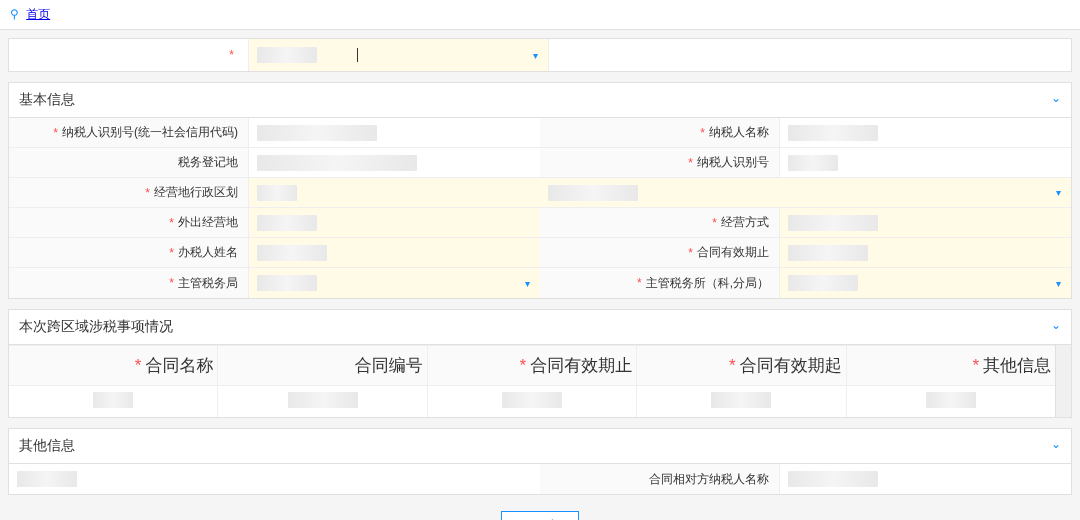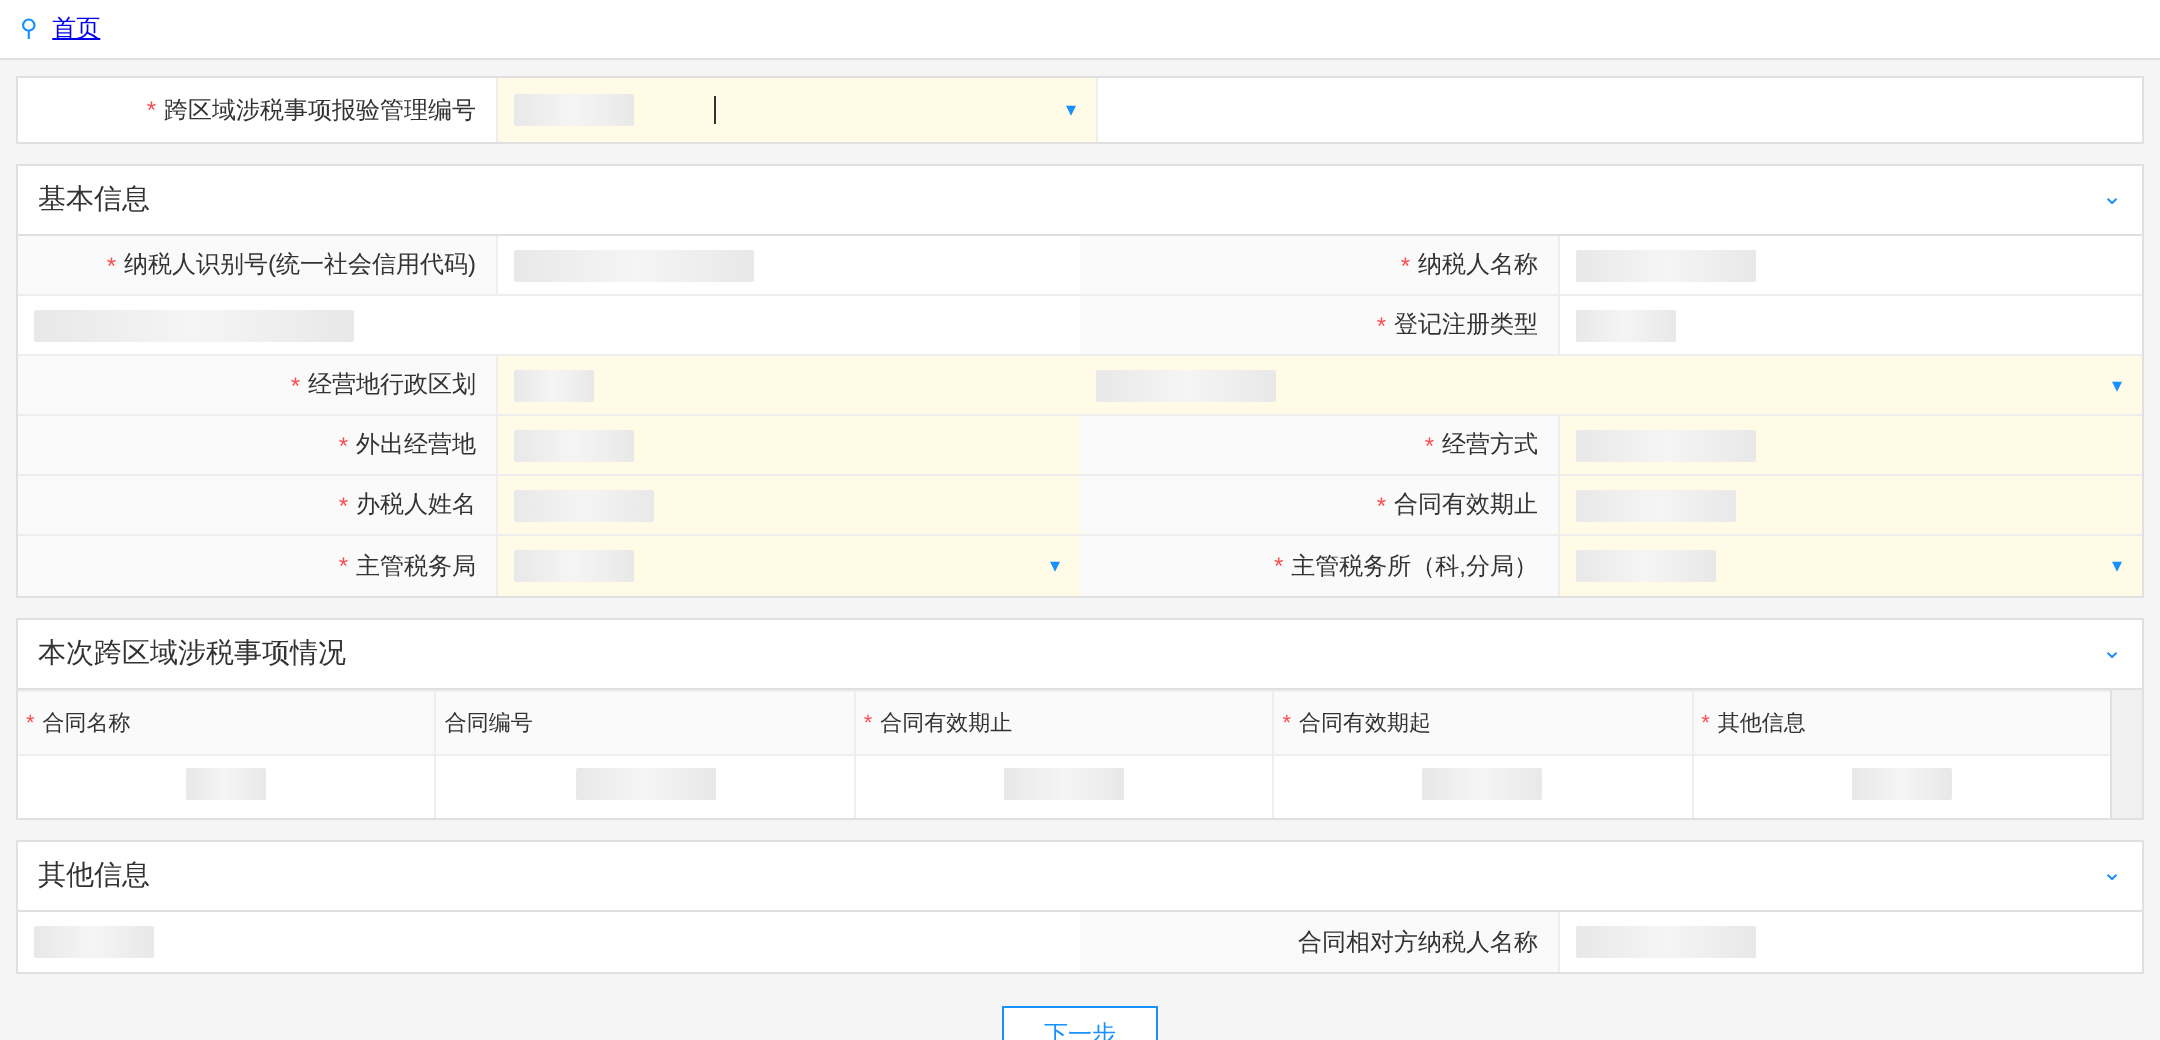--- a/index.html
+++ b/index.html
@@ -97,23 +97,23 @@
     .top-row .form-label { width: 240px; background: #fff; border-right: 1px solid #eee; }
     .top-row .form-value { border-right: 1px solid #eee; max-width: 300px; }
     .table-header {
       display: flex;
       background: #fafafa;
       border-top: 1px solid #eee;
       border-bottom: 1px solid #eee;
     }
     .table-header > div {
       flex: 1;
-      text-align: left;
+      text-align: right;
       padding: 8px 4px;
-      font-size: 11px;
+      font-size: 17px;
       border-right: 1px solid #eee;
     }
     .table-header > div:last-child { border-right: none; }
     .table-row {
       display: flex;
       background: #fff;
     }
     .table-row > div {
       flex: 1;
       text-align: center;
@@ -156,21 +156,20 @@
 <div class="breadcrumb">
   <span class="pin">⚲</span>
   <a href="#">首页</a>
 </div>
 
 <div class="content">
 
   <div class="top-row">
     <div class="form-label">
       <span class="req">*</span>
-        <span>跨区域涉税事项报验管理编号</span>
     </div>
     <div class="form-value editable select">
       <span class="redacted" style="width:60px"></span>
         <span class="text-cursor"></span>
     </div>
   </div>
 
   <div class="panel">
     <div class="panel-header">
       <span>基本信息</span>
@@ -192,28 +191,31 @@
               <span class="req">*</span>
               <span>纳税人名称</span>
             </div>
           <div class="form-value">
               <span class="redacted" style="width:90px"></span>
             </div>
         </div>
       </div>
       <div class="form-row">
         <div class="form-cell">
+          <div class="form-label">
+              <span>税务登记地</span>
+            </div>
           <div class="form-value">
               <span class="redacted" style="width:160px"></span>
             </div>
         </div>
         <div class="form-cell">
           <div class="form-label">
               <span class="req">*</span>
-              <span>登记注册类型</span>
+              <span>纳税人识别号</span>
             </div>
           <div class="form-value">
               <span class="redacted" style="width:50px"></span>
             </div>
         </div>
       </div>
       <div class="form-row">
         <div class="form-cell">
           <div class="form-label">
               <span class="req">*</span>

